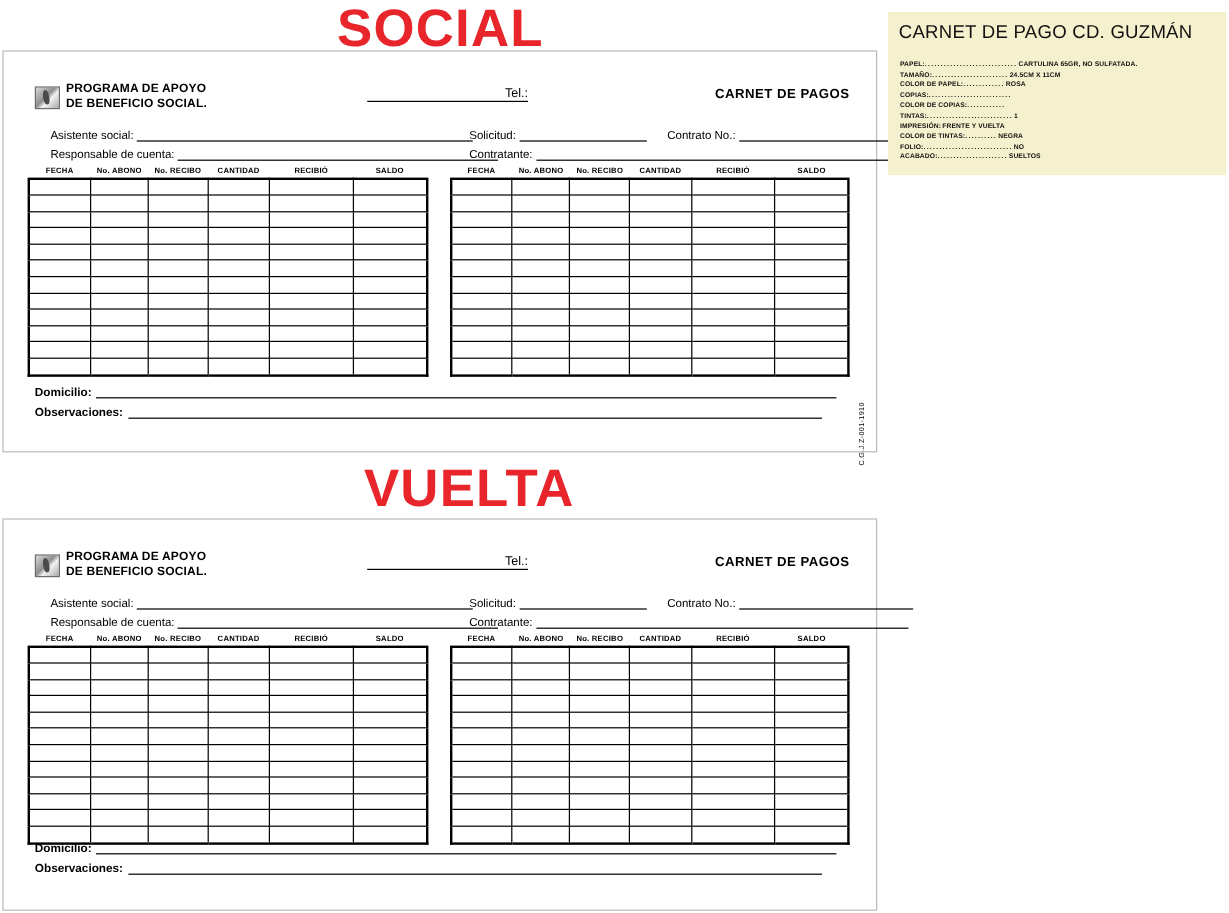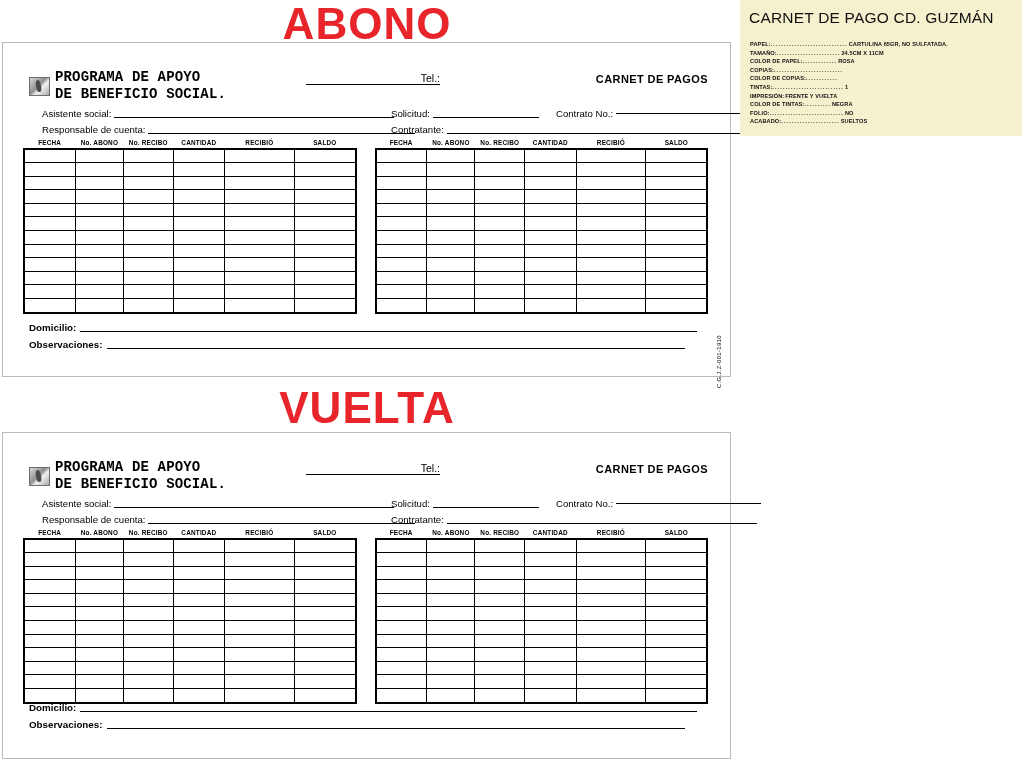--- a/index.html
+++ b/index.html
@@ -21,21 +21,21 @@
     width: 734px;
     left: 0;
     text-align: center;
     font-weight: bold;
     font-size: 44px;
     letter-spacing: 1px;
     color: #e8252b;
     line-height: 1;
   }
   #title-frente { top: 2px; }
-  #title-vuelta { top: 386px; }
+  #title-vuelta { top: 386px; padding-left: 24px; }
 
   
   .form-panel {
     position: absolute;
     background: #ffffff;
     border: 1px solid #b9b9b9;
     box-sizing: border-box;
   }
   #form-frente {
     left: 2px;
@@ -87,27 +87,26 @@
     position: absolute;
     left: 6px;
     top: 2px;
     width: 5px;
     height: 12px;
     background: #4a4a4a;
     border-radius: 45% 45% 40% 40%;
     transform: rotate(-10deg);
   }
   .brand-text {
-    font-size: 14px;
+    font-size: 10px;
     font-weight: bold;
     line-height: 1.22;
     letter-spacing: 0.15px;
     color: #000;
     white-space: pre-line;
-    font-family: Liberation Mono, monospace;
   }
   .tel-group {
     position: absolute;
     left: 283px;
     top: 3px;
     display: flex;
     align-items: flex-end;
     white-space: nowrap;
     flex-direction: column;
   }
@@ -156,21 +155,21 @@
     margin-left: 3px;
     margin-bottom: 1px;
   }
 
   .f-asistente { left: 6px; }
   .f-asistente .rule { width: 280px; }
   .f-responsable { left: 6px; }
   .f-responsable .rule { width: 267px; }
   .f-solicitud { left: 355px; }
   .f-solicitud .rule { width: 106px; }
-  .f-contrato { left: 520px; align-items: center; }
+  .f-contrato { left: 520px; }
   .f-contrato .rule { width: 145px; }
   .f-contratante { left: 355px; justify-content: space-between; }
   .f-contratante .rule { width: 310px; }
 
   
   .tables {
     position: absolute;
     left: 0;
     right: 0;
     display: flex;
@@ -263,21 +262,21 @@
     white-space: nowrap;
     transform: rotate(-90deg);
     transform-origin: left top;
   }
   #fr-vcode { left: 713px; top: 345px; }
 
   
   #spec-card {
     position: absolute;
     left: 740px;
-    top: 0;
+    top: 10px;
     width: 282px;
     height: 136px;
     background: #f5f0cd;
     box-sizing: border-box;
     overflow: hidden;
   }
   .spec-title {
     position: absolute;
     left: 9px;
     top: 9px;
@@ -309,21 +308,21 @@
     flex: 0 0 auto;
     overflow: hidden;
     letter-spacing: 1.1px;
     color: #111;
   }
   .spec-val { flex: 0 0 auto; margin-left: 1px; }
 </style>
 </head>
 <body>
 
-<div class="section-title" id="title-frente">ABONO</div>
+<div class="section-title" id="title-frente">SOCIAL</div>
 
 <div class="form-panel" id="form-frente">
   <div class="form-inner">
 
     <div class="hdr">
       <div class="brand">
         <div class="brand-logo"></div>
         <div class="brand-text"><span>PROGRAMA DE APOYO</span><br><span>DE BENEFICIO SOCIAL.</span></div>
       </div>
       <div class="tel-group">

